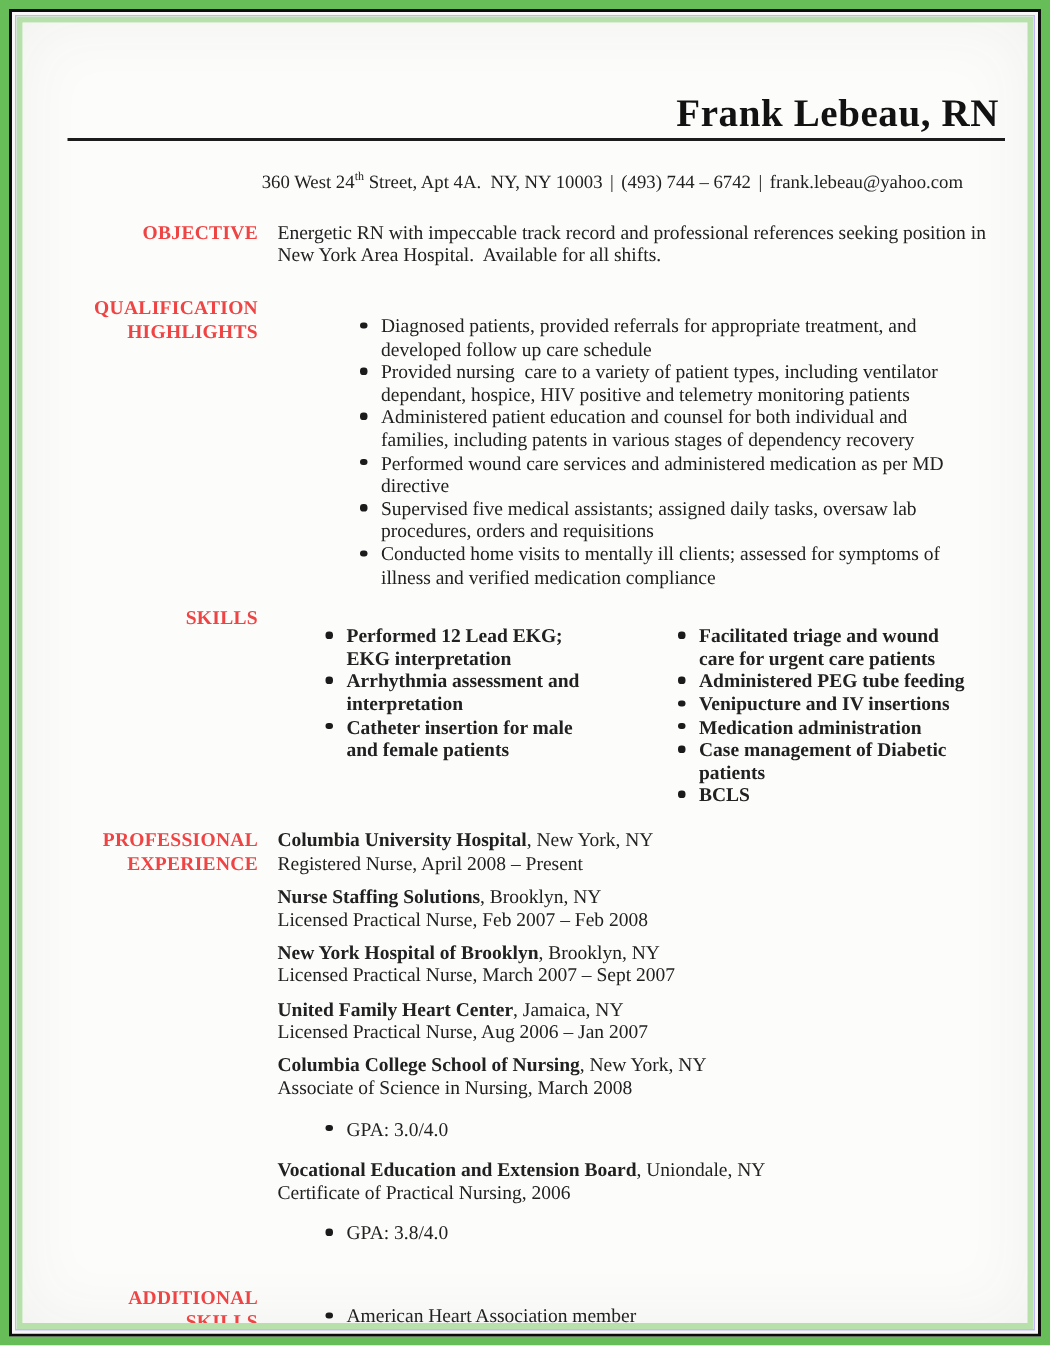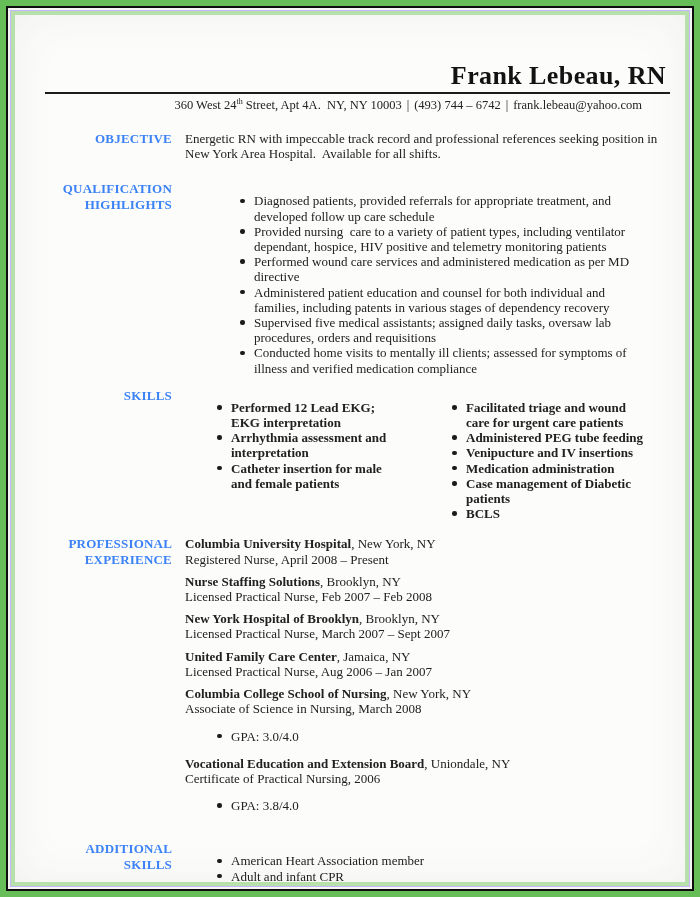--- a/index.html
+++ b/index.html
@@ -25,37 +25,37 @@
   }
   
   .name {
     margin: 0; padding-right: 4px;
     text-align: right;
     font-size: 26px; line-height: 28px; font-weight: bold;
     letter-spacing: 0.4px; color: #121212;
   }
   .rule { border-top: 2.5px solid #1c1c1c; margin-top: 2px; }
   .contact {
-    margin-top: 4px; padding-right: 28px;
+    margin-top: 20px; padding-right: 28px;
     text-align: right;
     font-size: 12.5px; line-height: 15px; color: #222;
     white-space: pre-wrap;
   }
   .contact .sep { margin: 0 5px; }
   .contact sup { font-size: 8px; line-height: 0; }
   
   main { margin-top: 18px; font-size: 13px; line-height: 15.2px; color: #212121; }
   .row { display: grid; grid-template-columns: 127px 1fr; column-gap: 13px; }
   .row-objective      { margin-bottom: 20px; }
   .row-qualifications { margin-bottom: 0; gap: 36px; }
   .row-skills         { margin-bottom: 3px; }
   .row-experience     { margin-bottom: 16px; }
   .label {
     text-align: right; font-weight: bold;
-    font-size: 13px; line-height: 15.2px; color: #3b82f6;
+    font-size: 13px; line-height: 15.2px; color: #ef4444;
     letter-spacing: 0.2px;
   }
   .label span { display: block; }
   .body-text { white-space: pre-wrap; padding-right: 8px; }
   
   ul.bullets { list-style: none; margin: 12px; padding: 0; }
   ul.bullets li {
     position: relative;
     padding-left: 34px; padding-right: 8px;
     white-space: pre-wrap;
@@ -97,22 +97,22 @@
         </section>
 
         <section class="row row-qualifications">
           <div class="label">
             <span>QUALIFICATION</span>
             <span>HIGHLIGHTS</span>
           </div>
           <ul class="bullets">
             <li>Diagnosed patients, provided referrals for appropriate treatment, and developed follow up care schedule</li>
             <li>Provided nursing  care to a variety of patient types, including ventilator dependant, hospice, HIV positive and telemetry monitoring patients</li>
+            <li>Administered patient education and counsel for both individual and families, including patents in various stages of dependency recovery</li>
             <li>Performed wound care services and administered medication as per MD directive</li>
-            <li>Administered patient education and counsel for both individual and families, including patents in various stages of dependency recovery</li>
             <li>Supervised five medical assistants; assigned daily tasks, oversaw lab procedures, orders and requisitions</li>
             <li>Conducted home visits to mentally ill clients; assessed for symptoms of illness and verified medication compliance</li>
           </ul>
         </section>
 
         <section class="row row-skills">
           <div class="label">
             <span>SKILLS</span>
           </div>
           <div class="skills-cols">
@@ -148,21 +148,21 @@
               <div><span class="org">Nurse Staffing Solutions</span><span>, Brooklyn, NY</span></div>
               <div>Licensed Practical Nurse, Feb 2007 – Feb 2008</div>
             </div>
 
             <div class="entry">
               <div><span class="org">New York Hospital of Brooklyn</span><span>, Brooklyn, NY</span></div>
               <div>Licensed Practical Nurse, March 2007 – Sept 2007</div>
             </div>
 
             <div class="entry">
-              <div><span class="org">United Family Care Center</span><span>, Jamaica, NY</span></div>
+              <div><span class="org">United Family Heart Center</span><span>, Jamaica, NY</span></div>
               <div>Licensed Practical Nurse, Aug 2006 – Jan 2007</div>
             </div>
 
             <div class="entry">
               <div><span class="org">Columbia College School of Nursing</span><span>, New York, NY</span></div>
               <div>Associate of Science in Nursing, March 2008</div>
               <ul class="bullets">
                 <li>GPA: 3.0/4.0</li>
               </ul>
             </div>

